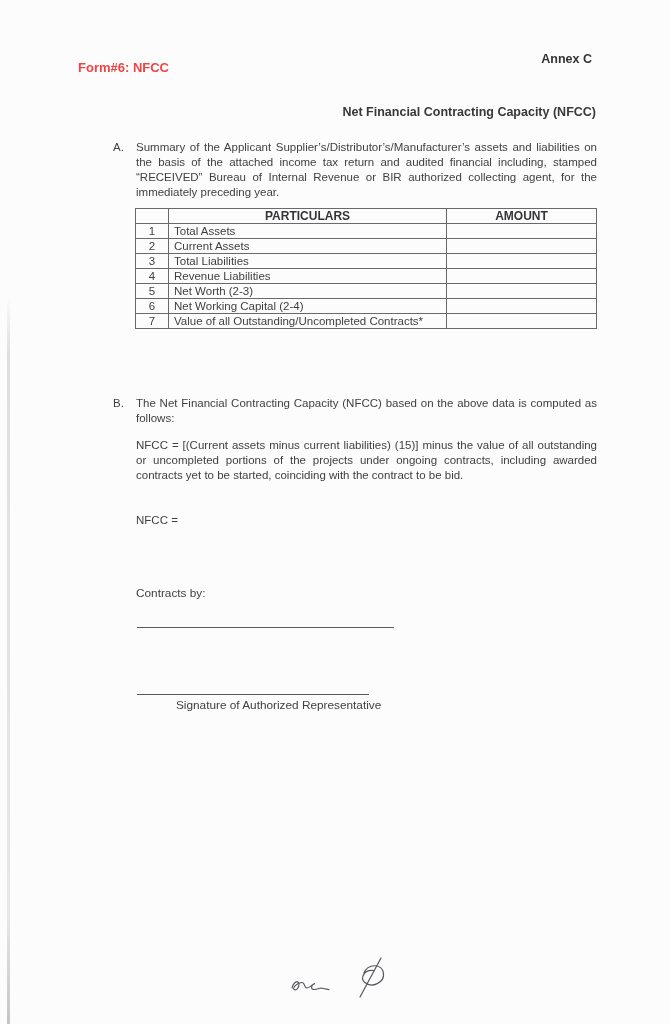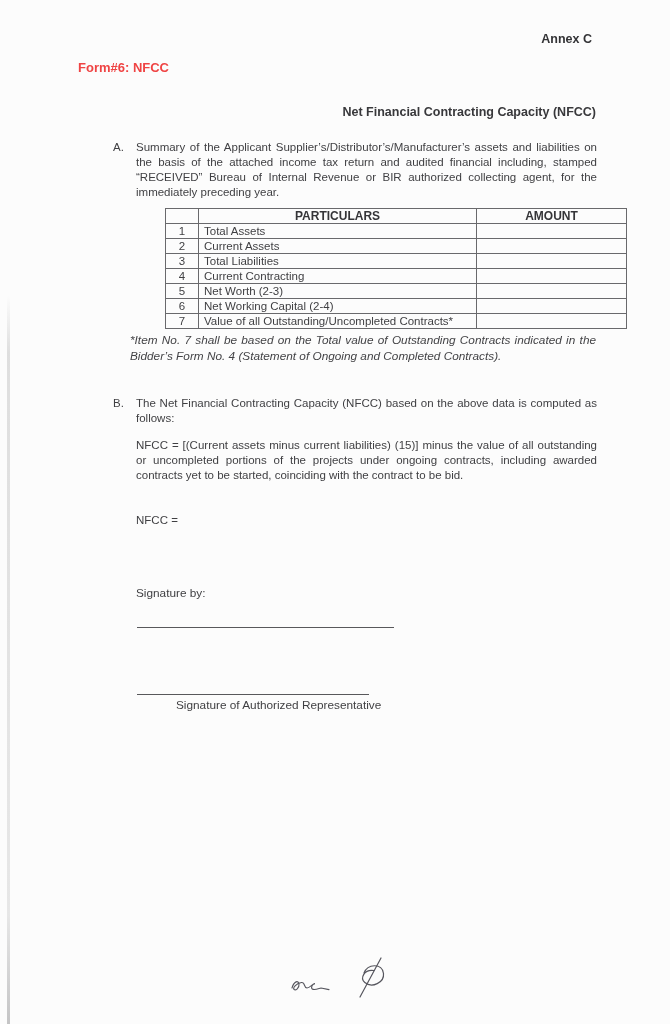--- a/index.html
+++ b/index.html
@@ -18,21 +18,21 @@
     position: absolute;
     left: 7px; top: 295px;
     width: 3px; height: 729px;
     background: linear-gradient(to bottom,
       rgba(185,185,185,0) 0%,
       rgba(178,178,178,0.40) 8%,
       rgba(182,182,182,0.30) 85%,
       rgba(150,150,152,0.55) 100%);
   }
   .annex {
-    position: absolute; top: 32px; right: 78px;
+    position: absolute; top: 52px; right: 78px;
     font-weight: bold; font-size: 12.5px; color: #333336;
   }
   .form-label {
     position: absolute; top: 60px; left: 78px;
     font-weight: bold; font-size: 13px; color: #ef4444;
   }
   .doc-title {
     position: absolute; top: 105px; left: 78px; width: 518px;
     text-align: right; font-weight: bold; font-size: 12.5px; color: #38383b;
   }
@@ -40,21 +40,21 @@
     position: absolute; left: 113px; width: 484px;
     display: flex; font-size: 11.5px; line-height: 15px;
   }
   .lettered-para .letter { width: 23px; flex: 0 0 23px; }
   .lettered-para .para-text { flex: 1; text-align: justify; }
   .para-a { top: 140px; }
   .para-b { top: 396px; }
   .nfcc-table {
     position: absolute; top: 208px; left: 135px; width: 461px;
     border-collapse: collapse; table-layout: fixed;
-    font-size: 11.5px; color: #3f3f42; margin-left: 30px;
+    font-size: 11.5px; color: #3f3f42;
   }
   .nfcc-table td, .nfcc-table th {
     border: 1px solid #69696c;
     height: 15px; padding: 0 5px;
     overflow: hidden; white-space: nowrap;
   }
   .nfcc-table th { font-size: 12px; font-weight: bold; text-align: center; color: #353538; }
   .nfcc-table .col-no { width: 33px; }
   .nfcc-table .col-part { width: 278px; }
   .nfcc-table .col-amt { width: 150px; }
@@ -123,52 +123,51 @@
       <td>Current Assets</td>
       <td></td>
     </tr>
     <tr>
       <td class="cell-no">3</td>
       <td>Total Liabilities</td>
       <td></td>
     </tr>
     <tr>
       <td class="cell-no">4</td>
-      <td>Current Contracting</td>
+      <td>Revenue Liabilities</td>
       <td></td>
     </tr>
     <tr>
       <td class="cell-no">5</td>
       <td>Net Worth (2-3)</td>
       <td></td>
     </tr>
     <tr>
       <td class="cell-no">6</td>
       <td>Net Working Capital (2-4)</td>
       <td></td>
     </tr>
     <tr>
       <td class="cell-no">7</td>
       <td>Value of all Outstanding/Uncompleted Contracts*</td>
       <td></td>
     </tr>
   </tbody>
     </table>
 
-  <div class="table-footnote">*Item No. 7 shall be based on the Total value of Outstanding Contracts indicated in the Bidder’s Form No. 4 (Statement of Ongoing and Completed Contracts).</div>
 
   <div class="lettered-para para-b">
     <div class="letter">B.</div>
     <div class="para-text">The Net Financial Contracting Capacity (NFCC) based on the above data is computed as follows:</div>
   </div>
 
   <div class="formula">NFCC = [(Current assets minus current liabilities) (15)] minus the value of all outstanding or uncompleted portions of the projects under ongoing contracts, including awarded contracts yet to be started, coinciding with the contract to be bid.</div>
   <div class="nfcc-line">NFCC =</div>
 
-  <div class="submitted-by">Signature by:</div>
+  <div class="submitted-by">Contracts by:</div>
 
   <div class="sig-line sig-line-1"></div>
 
   <div class="sig-line sig-line-2"></div>
   <div class="sig-label sig-label-2">Signature of Authorized Representative</div>
 
   <div class="marks">
     <svg class="mark-initials" width="52" height="26" viewBox="0 0 52 26">
       <g fill="none" stroke-width="1.1" stroke-linecap="round" stroke="#56565e">
         <path d="M4 17 C6 10 10.5 9 11 13 C11.5 17 7.5 20 6 18.4 C4.5 16.8 8.5 12 13.5 11.5 C17.5 11.1 15.5 17 19 17 C22 17 24.5 12.6 27 12.6 C24.5 13 22.5 16.4 24.3 18 C26.3 19.6 30.5 17.6 33 17 L41 18.6"></path>

